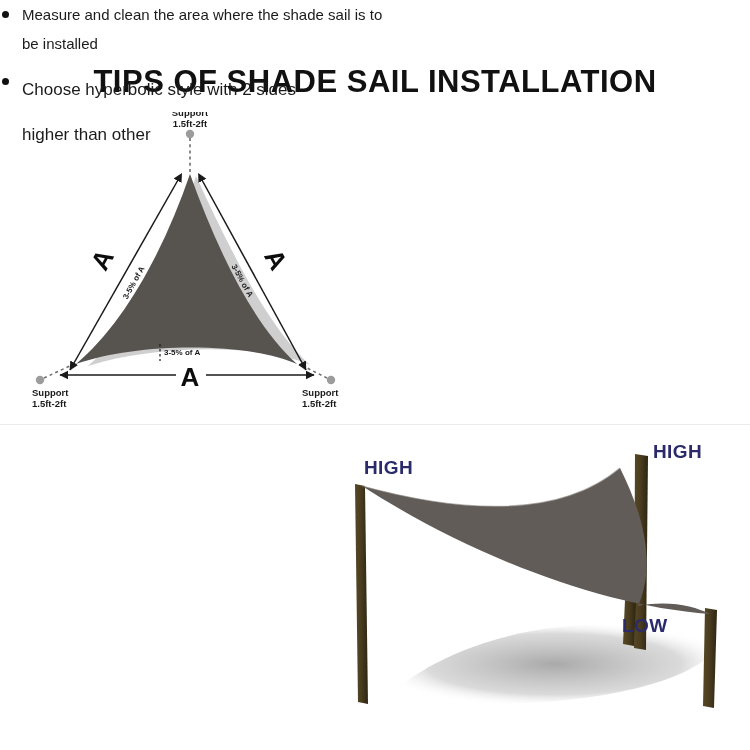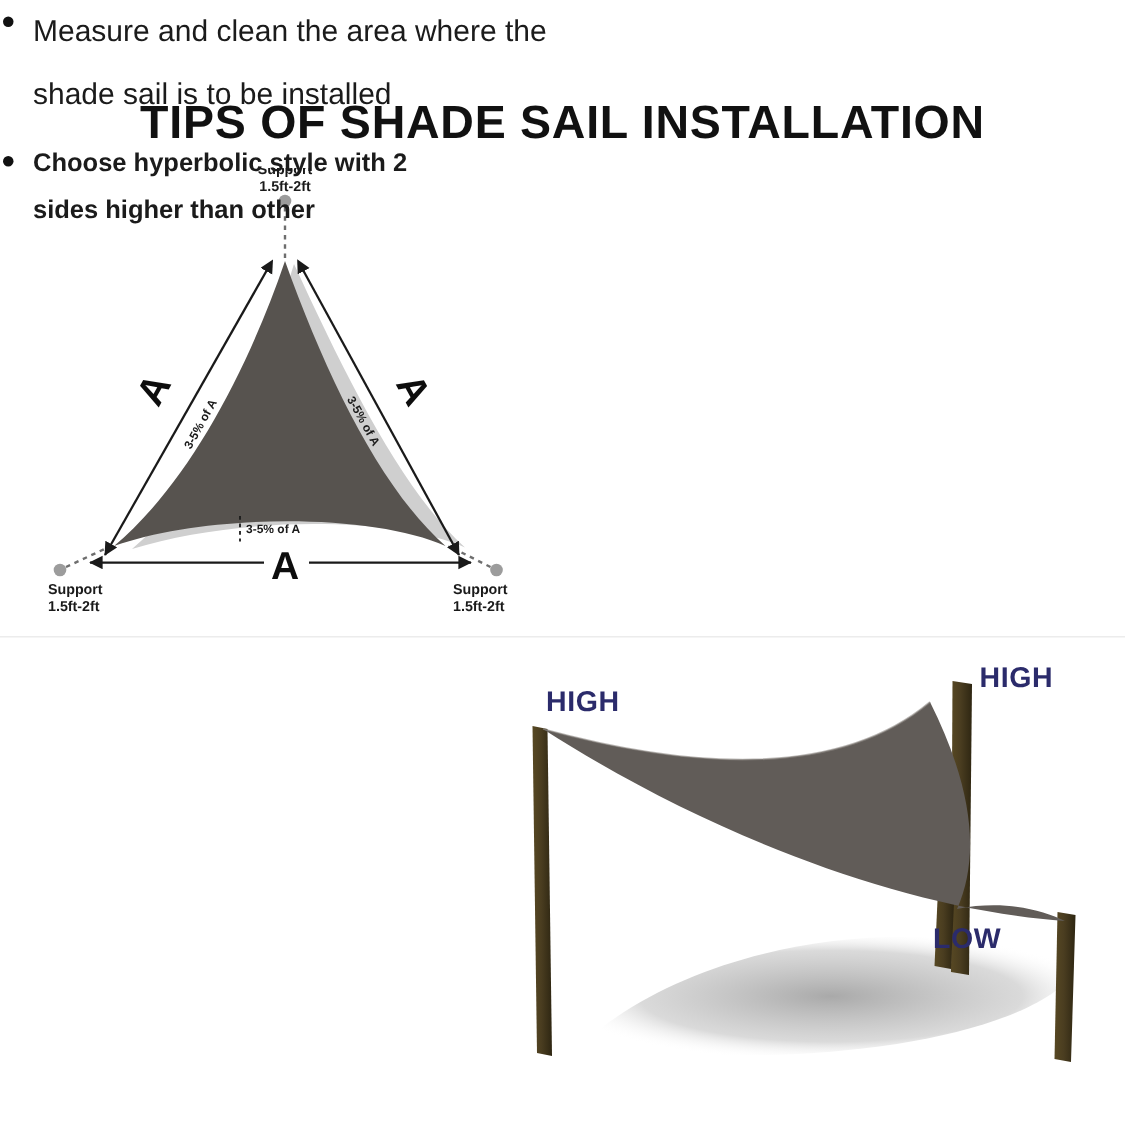--- a/index.html
+++ b/index.html
@@ -54,38 +54,37 @@
   .bullet-list {
     list-style: none;
     margin: 0;
     padding: 0;
   }
   .bullet-item {
     position: relative;
     padding-left: 22px;
     margin-bottom: 9px;
     font-family: "Liberation Sans", sans-serif;
-    font-size: 20px;
-    line-height: 42px;
+    font-size: 15px;
+    line-height: 29px;
     color: #1b1b1b;
   }
   .bullet-item::before {
     content: "";
     position: absolute;
     left: 2px;
     top: 11px;
     width: 7px;
     height: 7px;
     border-radius: 50%;
     background: #111111;
   }
   #bottom-bullets .bullet-item {
     font-size: 17px;
-    line-height: 31px;
-    font-weight: bold;
+    line-height: 45px;
   }
 
   
   .svg-support {
     font-family: "Liberation Sans", sans-serif;
     font-weight: bold;
     font-size: 9.5px;
     fill: #1a1a1a;
   }
   .svg-bigA {

